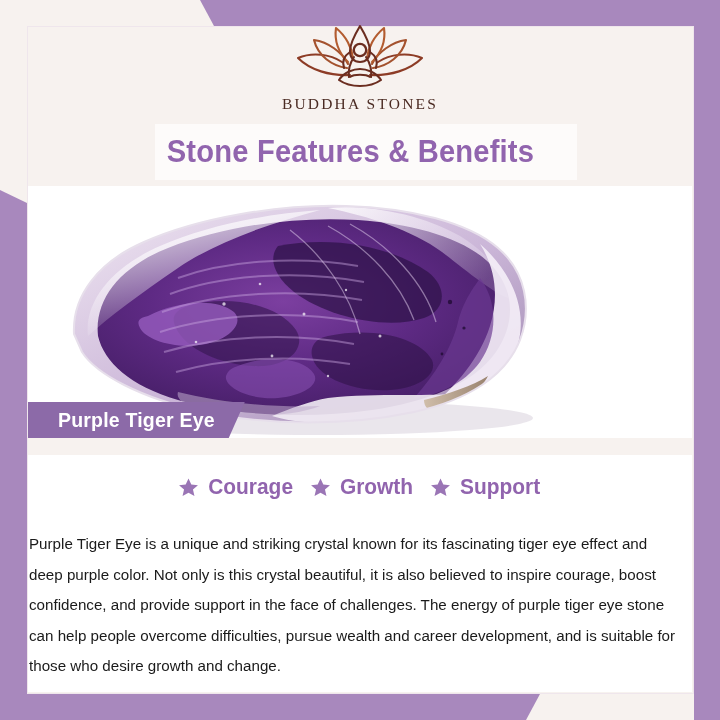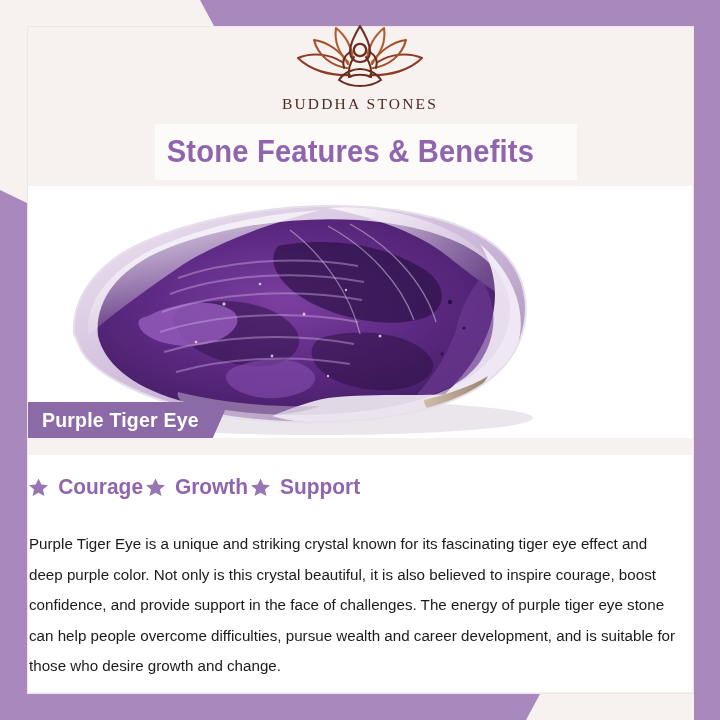--- a/index.html
+++ b/index.html
@@ -44,21 +44,21 @@
   .photo-panel{
     position:absolute;left:28px;top:186px;width:664px;height:254px;
     background:#ffffff;overflow:hidden;
   }
   .stone-svg{position:absolute;left:0;top:0;width:664px;height:254px;}
 
   
   .badge{
     position:absolute;left:28px;top:402px;height:36px;
     display:flex;align-items:center;
-    padding:0 30px 0 14px;
+    padding:0 30px 0 30px;
     background:#8c6aa8;
     color:#ffffff;
     font-size:19.5px;font-weight:bold;letter-spacing:.2px;
     white-space:nowrap;
     clip-path:polygon(0 0, 100% 0, calc(100% - 16px) 100%, 0 100%);
     z-index:4;
   }
 
   
   .body-panel{
@@ -66,21 +66,22 @@
     background:#ffffff;
   }
   .strip{
     position:absolute;left:28px;top:438px;width:664px;height:17px;
     background:#f7f2ef;
   }
 
   
   .benefits{
     position:absolute;left:28px;top:474px;width:664px;
-    display:flex;align-items:center;
+    display:flex;align-items:center;justify-content:center;
+    gap:15px;
   }
   .benefit{display:flex;align-items:center;gap:7px;}
   .star{width:21px;height:21px;display:block;flex:0 0 auto;}
   .benefit-label{
     font-family:"Liberation Sans Narrow","Liberation Sans", sans-serif;
     font-weight:bold;font-size:22px;color:#9164ae;white-space:nowrap;
     transform:scaleX(.95);
   }
 
   

